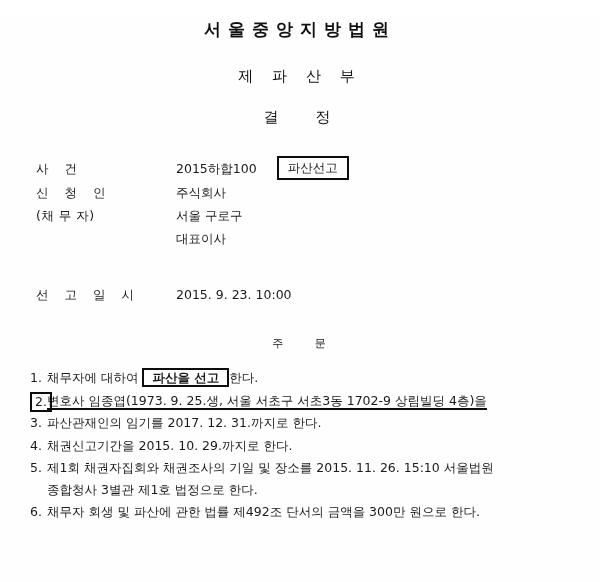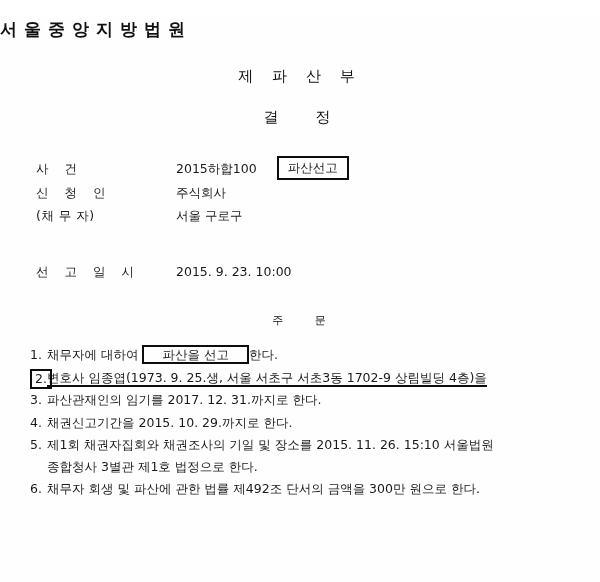--- a/index.html
+++ b/index.html
@@ -15,21 +15,21 @@
     position: relative;
     overflow: hidden;
   }
   .page {
     position: relative;
     width: 600px;
     height: 582px;
     background: #fefefe;
   }
   .court-title {
-    text-align: left;
+    text-align: center;
     font-size: 17px;
     letter-spacing: 7px;
     font-weight: 600;
     margin-top: 18px;
     color: #111;
   }
   .dept-title {
     text-align: center;
     font-size: 15px;
     letter-spacing: 7px;
@@ -119,22 +119,23 @@
     flex: 1 1 auto;
   }
   .u-line {
     text-decoration: none;
     border-bottom: 2px solid #0d0d0d;
     padding-bottom: 0px;
   }
   .box-inline {
     display: inline-block;
     border: 2px solid #0d0d0d;
-    padding: 0px 18px;
+    padding: 0px 8px;
     line-height: 15px;
+    font-weight: bold;
   }
   .box-inline-2 {
     display: inline-block;
     border: 2px solid #0d0d0d;
     padding: 0px 3px;
     line-height: 16px;
     position: relative;
     top: 1px;
   }
   .item-2-line1 {
@@ -167,20 +168,24 @@
     <div class="field-row">
       <div class="field-label">신 청 인</div>
       <div class="field-value">주식회사</div>
     </div>
 
     <div class="field-row">
       <div class="field-label tight">(채 무 자)</div>
       <div class="field-value">서울 구로구</div>
     </div>
 
+    <div class="field-row">
+      <div class="field-label"></div>
+      <div class="field-value">대표이사</div>
+    </div>
 
   </div>
 
   <div class="decl-block">
     <div class="field-row">
       <div class="field-label">선 고 일 시</div>
       <div class="field-value">2015.  9.  23.  10:00</div>
     </div>
   </div>
 

